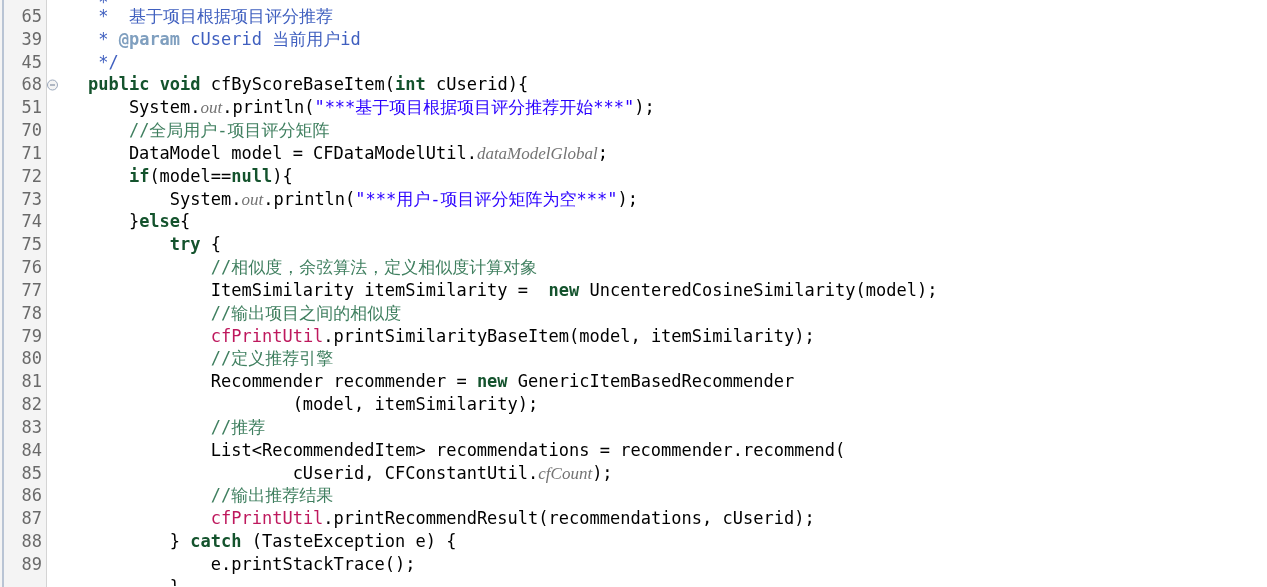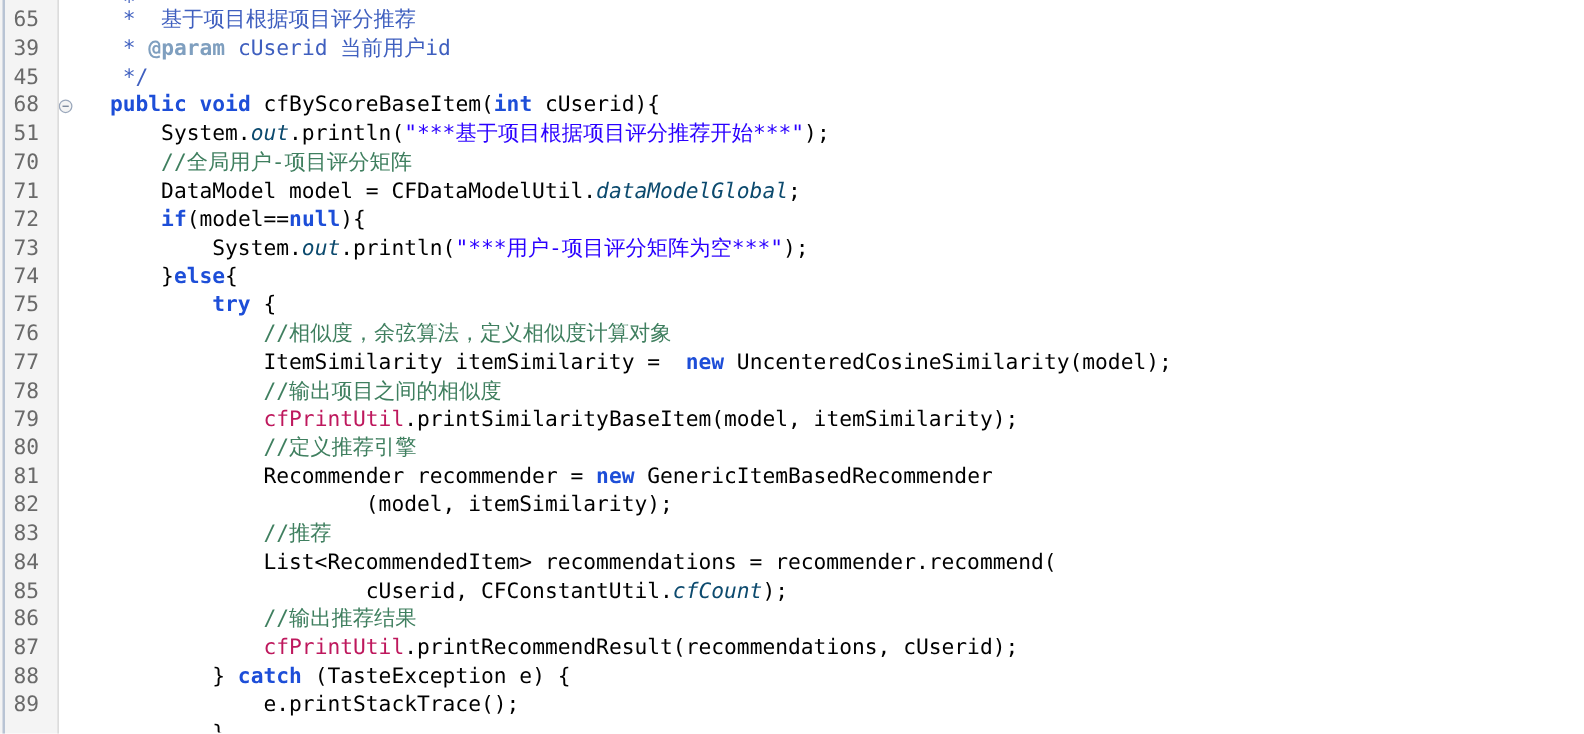--- a/index.html
+++ b/index.html
@@ -19,21 +19,21 @@
     position:absolute;left:2px;top:0;width:2px;height:587px;background:#b9c4d4;
   }
   #gutter-sep{
     position:absolute;left:46px;top:0;width:1px;height:587px;background:#d4d4d4;
   }
   #linenos{
     position:absolute;left:0;top:0;width:46px;
     font-size:17px;line-height:22.84px;color:#6a6a6a;
   }
   .ln{
-    height:22.84px;text-align:center;padding-right:4px;box-sizing:border-box;
+    height:22.84px;text-align:right;padding-right:4px;box-sizing:border-box;
     white-space:pre;position:relative;
   }
   .ln.partial-top{height:5px;line-height:5px;overflow:hidden;}
   
   .fold{
     position:absolute;right:-12px;top:50%;transform:translateY(-50%);
     width:11px;height:11px;border:1px solid #9aa7bb;border-radius:50%;
     background:#f4f4f4;box-sizing:border-box;
   }
   .fold::before{
@@ -43,26 +43,26 @@
   #code{
     position:absolute;left:47px;top:0;right:0;height:587px;
     font-size:17px;line-height:22.84px;color:#000000;white-space:pre;
     letter-spacing:0px;
   }
   .cl{height:22.84px;white-space:pre;overflow:hidden;}
   .cl.partial-top{height:5px;line-height:5px;}
   .cl.partial-bottom{height:10px;line-height:22.84px;}
 
   
-  .kw   {color:#1d4ed8;font-weight:bold;}
+  .kw   {color:#14532d;font-weight:bold;}
   .str  {color:#2a00ff;}
   .cmt  {color:#3f7f5f;}
   .doc  {color:#3f5fbf;}
   .doctag{color:#7f9fbf;font-weight:bold;}
-  .sfld {color:#0c4a6e;font-style:italic;}
+  .sfld {color:#737373;font-style:italic;font-family:Liberation Serif, serif;}
   .blue {color:#be185d;}
   .pl   {color:#000000;text-align:right;}
 </style>
 </head>
 <body>
 
 <div id="editor">
 
   <div id="gutter">
     <div id="gutter-rule"></div>

